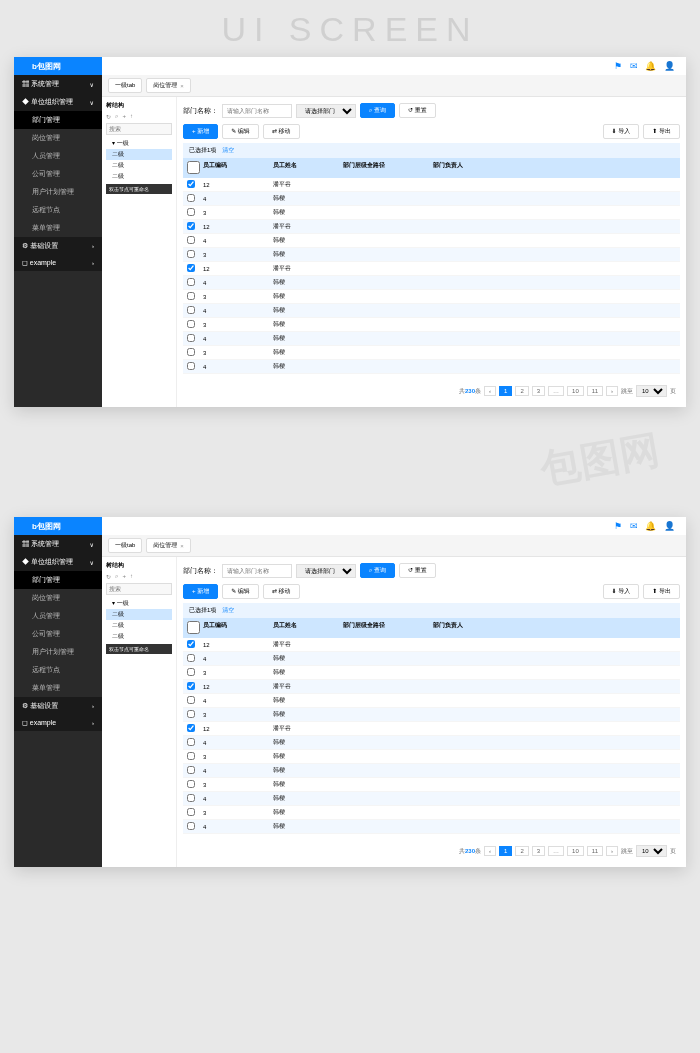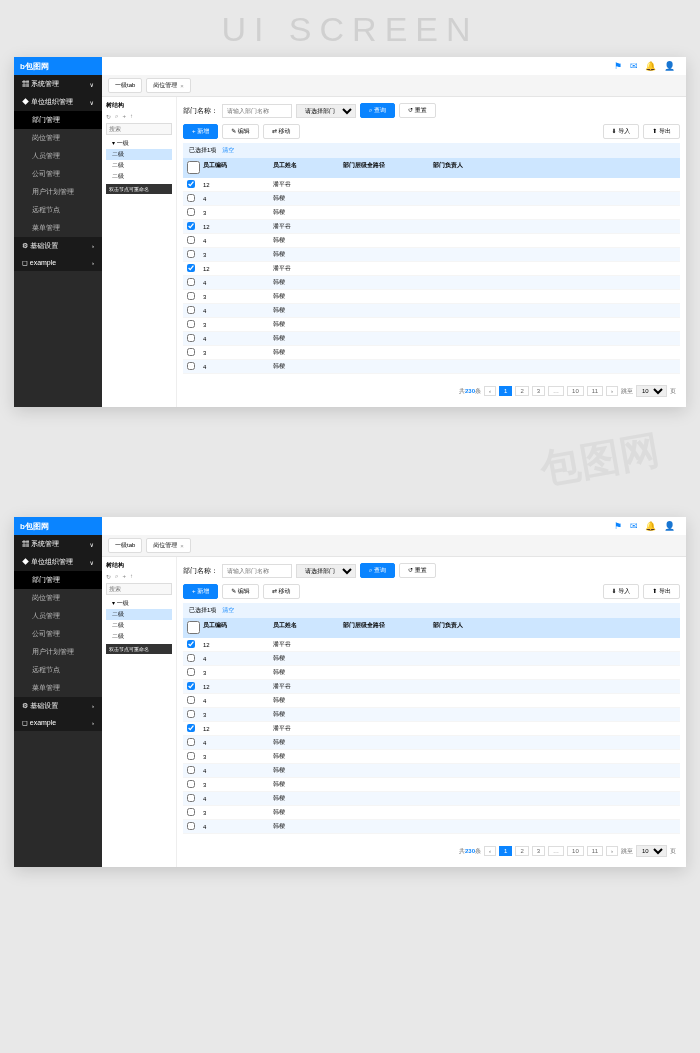--- a/index.html
+++ b/index.html
@@ -1,21 +1,21 @@
 <!DOCTYPE html>
 <html><head>
 <meta charset="utf-8">
 <style>
 *{box-sizing:border-box;margin:0;padding:0;font-family:"Microsoft YaHei",Arial,sans-serif}
 body{background:#e8e8e8;width:700px;height:1053px;overflow:hidden}
 .page-title{text-align:center;font-size:34px;font-weight:300;color:#d0d0d0;letter-spacing:8px;padding:10px 0 8px}
 .app{background:#fff;margin:0 14px 20px;box-shadow:0 4px 16px rgba(0,0,0,.15);display:flex;height:350px;position:relative;font-size:7px}
 .app2{margin-top:110px}
 .topbar{position:absolute;top:0;left:0;right:0;height:18px;display:flex;align-items:center}
-.logo{background:#0a84ff;color:#fff;width:88px;height:18px;display:flex;align-items:center;padding-left:6px;font-size:8px;font-weight:bold}
+.logo{background:#0a84ff;color:#fff;width:88px;height:18px;display:flex;align-items:center;padding-left:18px;font-size:8px;font-weight:bold}
 .topbar-icons{margin-left:auto;display:flex;gap:8px;padding-right:10px;color:#0a84ff}
 .topbar-icons span{font-size:9px;cursor:pointer}
 .sidebar{width:88px;background:#2a2a2a;color:#bbb;padding-top:18px;flex-shrink:0}
 .menu-item{padding:4px 8px;display:flex;align-items:center;gap:3px;cursor:pointer;font-size:7px}
 .menu-item.head{background:#1a1a1a;color:#fff}
 .menu-item.head2{background:#1a1a1a;color:#fff}
 .menu-item.active{background:#000;color:#fff}
 .menu-item .chev{margin-left:auto;font-size:6px}
 .menu-sub{padding-left:18px}
 .main{flex:1;padding-top:18px;display:flex;flex-direction:column;overflow:hidden}

